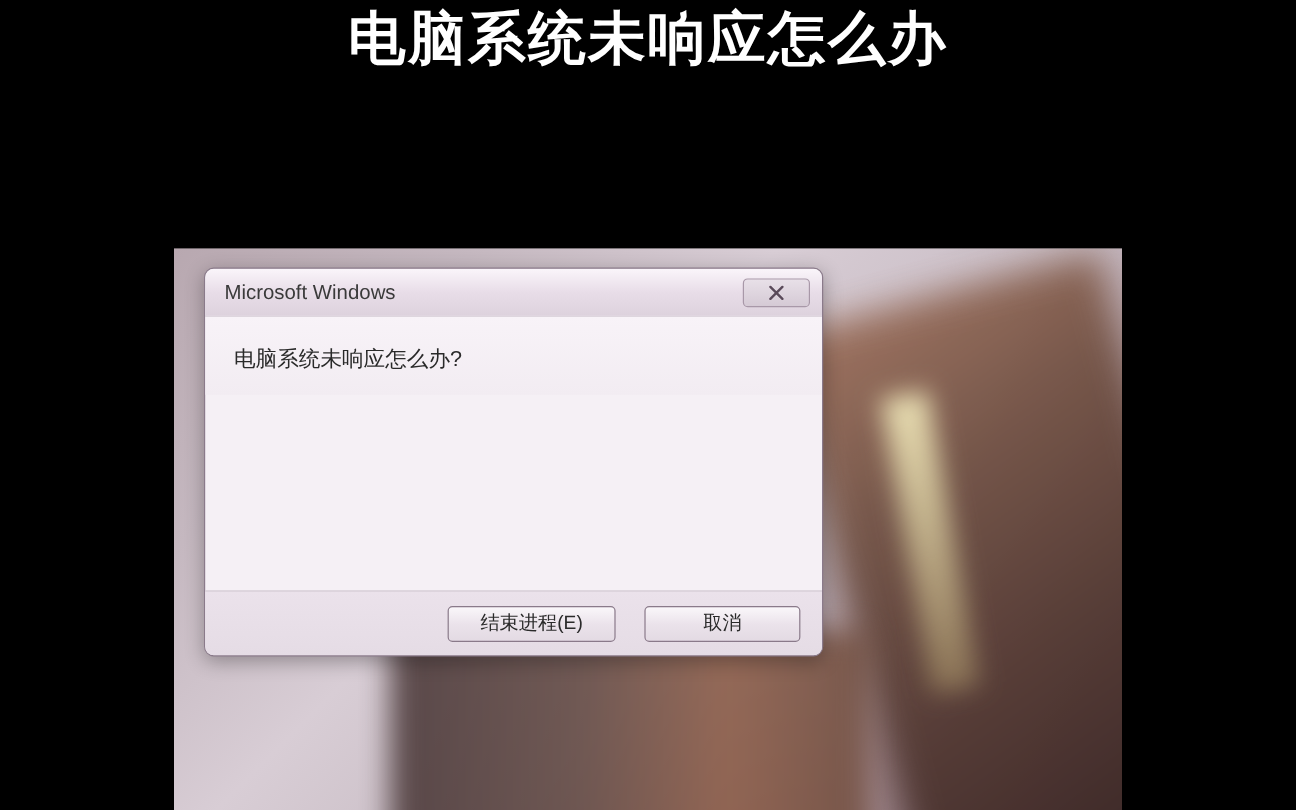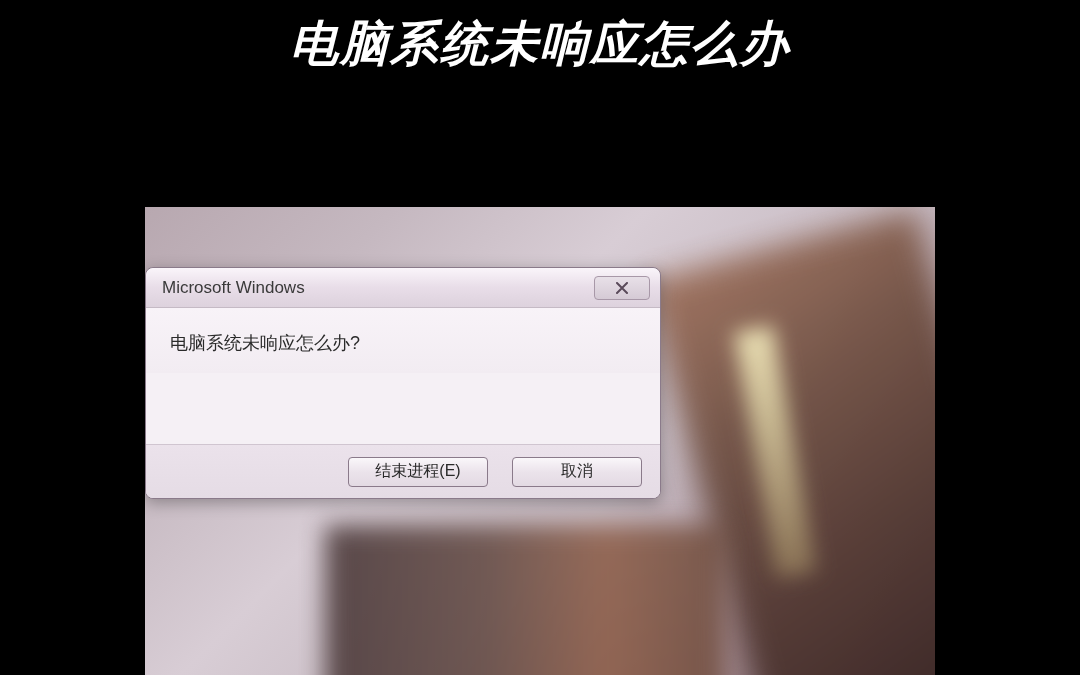--- a/index.html
+++ b/index.html
@@ -15,23 +15,21 @@
       font-family: "Microsoft YaHei", "SimHei", sans-serif;
       position: relative;
       overflow: hidden;
     }
     
     .page-title {
       color: #fff;
       font-size: 48px;
       font-weight: bold;
       text-align: center;
-      padding-top: 12px;
       letter-spacing: 2px;
-      font-style: italic;
     }
     
     .screenshot-area {
       position: absolute;
       left: 145px;
       top: 207px;
       width: 790px;
       height: 468px;
       background: linear-gradient(135deg, #b8a8b0 0%, #c5b8c0 20%, #d8cdd5 40%, #c8bcc4 60%, #a89098 80%, #8a7278 100%);
       overflow: hidden;
@@ -66,30 +64,29 @@
       top: 120px;
       width: 40px;
       height: 250px;
       background: linear-gradient(180deg, rgba(255,250,200,0.8) 0%, rgba(200,180,120,0.4) 100%);
       filter: blur(10px);
       transform: rotate(-10deg);
     }
     
     .dialog {
       position: absolute;
-      left: 0;
+      left: 25px;
       top: 16px;
       width: 516px;
-      height: 232px;
+      height: 324px;
       background: #f5f0f5;
       border: 1px solid #8a7a8a;
       border-radius: 8px;
       box-shadow: 0 4px 16px rgba(0,0,0,0.3);
       overflow: hidden;
-      margin-top: 44px;
     }
     
     .titlebar {
       height: 40px;
       background: linear-gradient(180deg, #faf5fa 0%, #e8dde8 50%, #ddd2dd 100%);
       border-bottom: 1px solid #c5bac5;
       display: flex;
       align-items: center;
       justify-content: space-between;
       padding-left: 16px;

